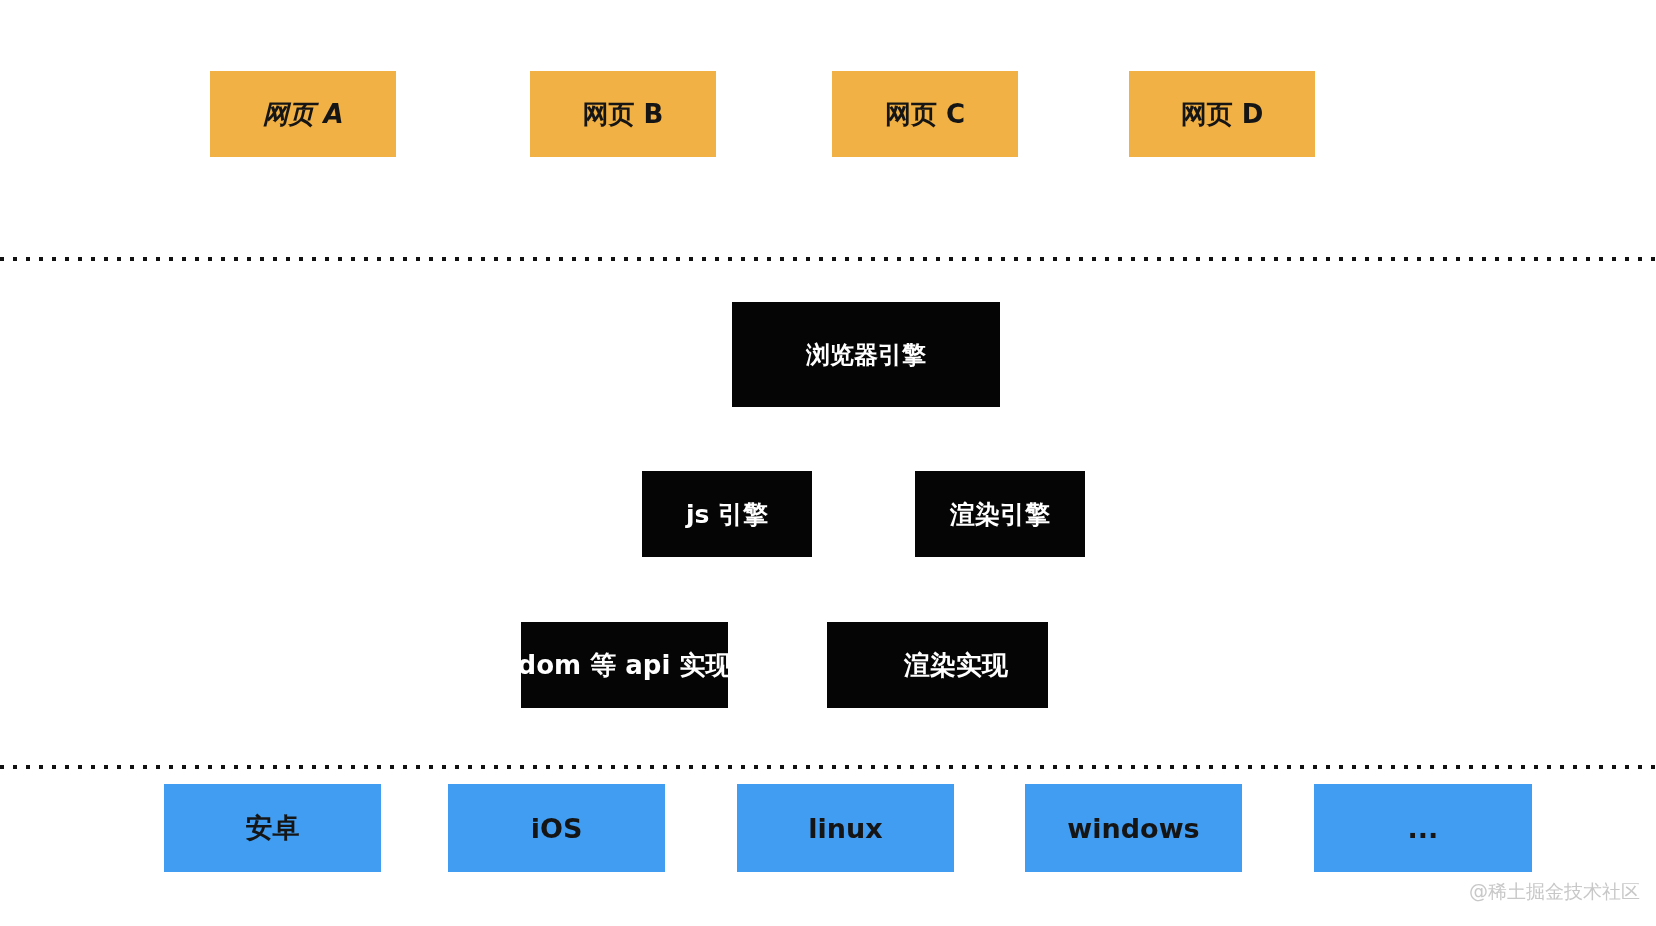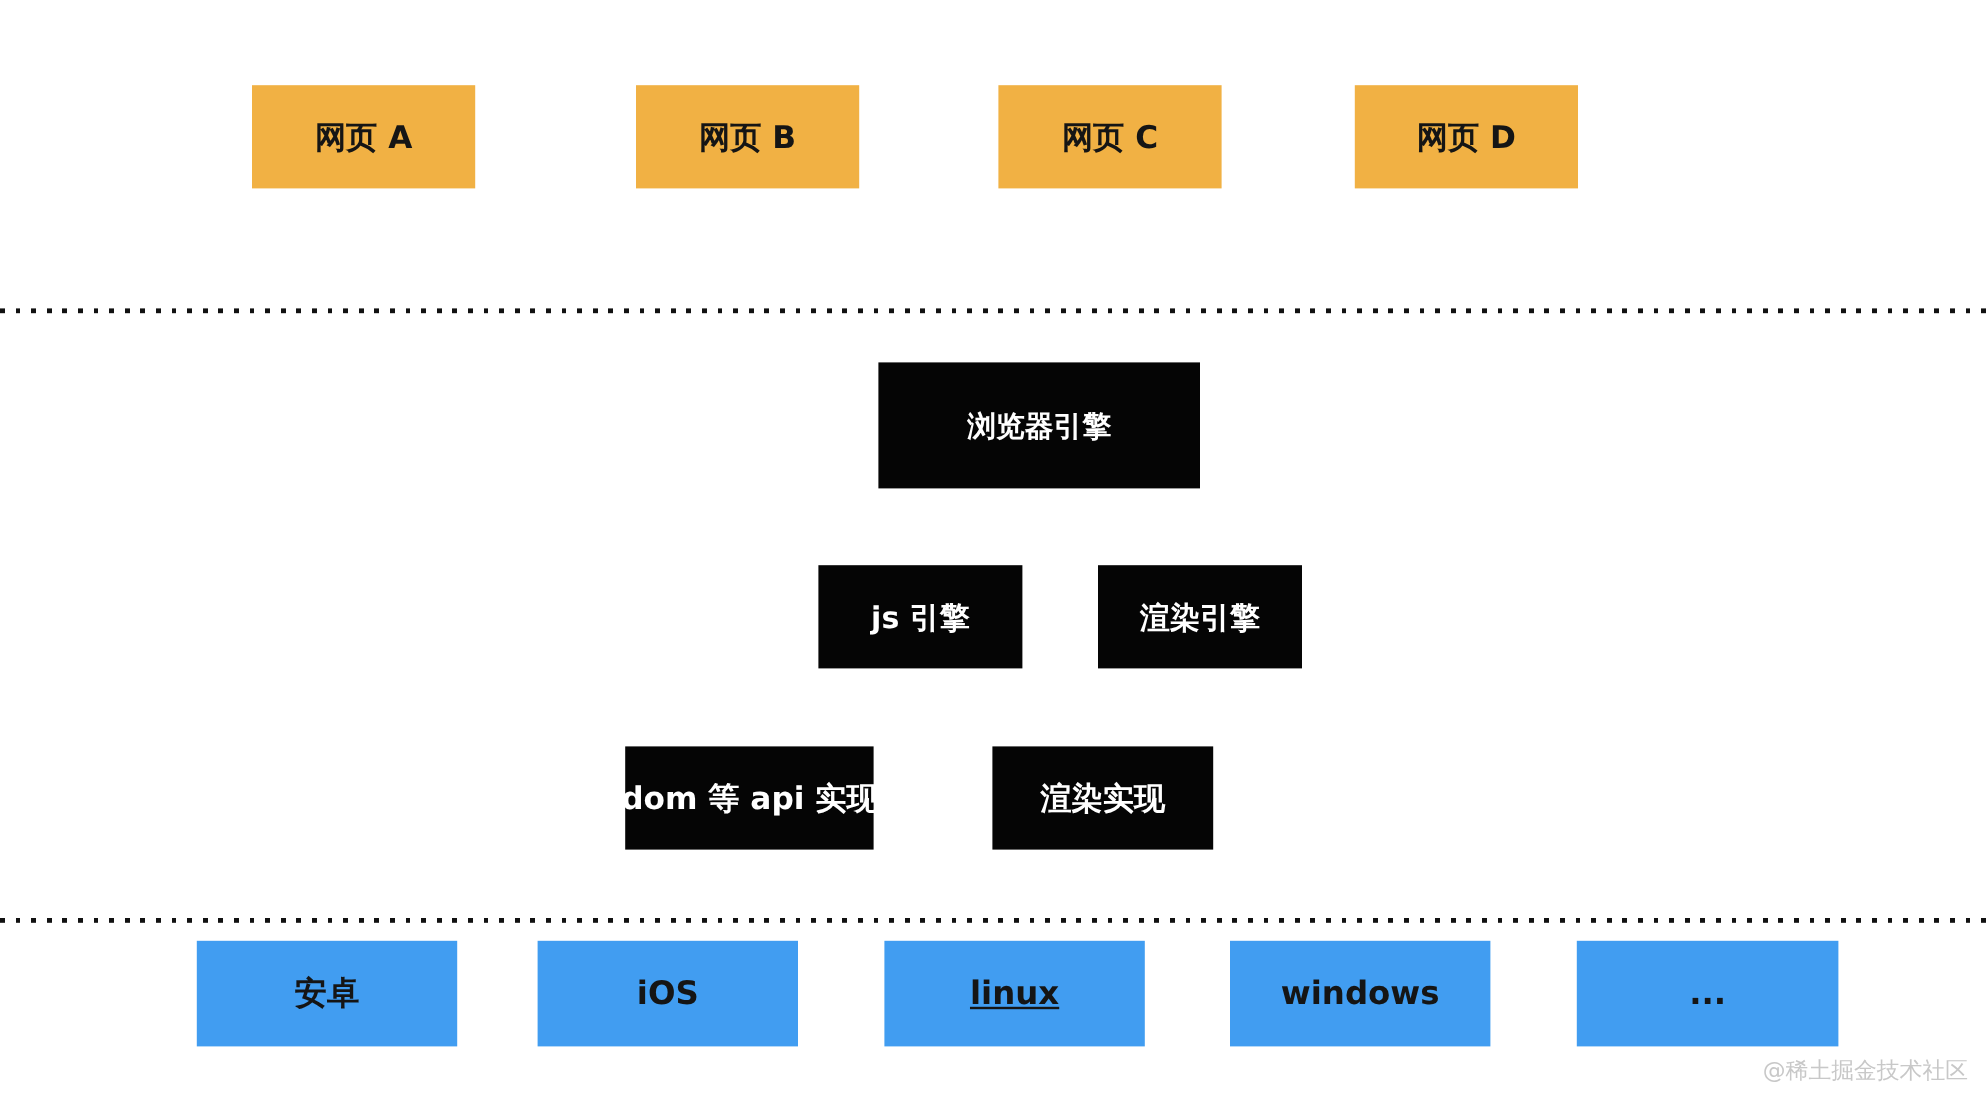--- a/index.html
+++ b/index.html
@@ -19,34 +19,34 @@
     font-family:"DejaVu Sans","Liberation Sans",sans-serif;
   }
   .box{
     position:absolute;display:flex;align-items:center;justify-content:center;
     font-weight:bold;white-space:nowrap;
   }
   .web-box{
     background:var(--web-box);color:var(--box-text-dark);
     top:71px;height:86px;width:186px;font-size:26px;
   }
-  .web-a{left:210px;} .web-b{left:530px;} .web-c{left:832px;text-align:center;} .web-d{left:1129px;text-align:center;}
+  .web-a{left:210px;font-style:italic;} .web-b{left:530px;} .web-c{left:832px;text-align:center;} .web-d{left:1129px;text-align:center;}
   .engine-box{
     background:var(--engine-box);color:var(--box-text-light);
   }
   .browser-engine{left:732px;top:302px;width:268px;height:105px;font-size:24px;}
-  .js-engine{left:642px;top:471px;width:170px;height:86px;font-size:25px;margin-left:40px;}
+  .js-engine{left:642px;top:471px;width:170px;height:86px;font-size:25px;}
   .render-engine{left:915px;top:471px;width:170px;height:86px;font-size:25px;text-align:center;}
   .dom-impl{left:521px;top:622px;width:207px;height:86px;font-size:26px;}
-  .render-impl{left:827px;top:622px;width:184px;height:86px;font-size:26px;}
+  .render-impl{left:827px;top:622px;width:184px;height:86px;font-size:26px;padding-left:37px;}
   .os-box{
     background:var(--os-box);color:var(--box-text-dark);
     top:784px;height:88px;width:217px;font-size:27px;
   }
-  .os-android{left:164px;text-align:center;} .os-ios{left:448px;text-align:center;} .os-linux{left:737px;text-decoration:underline;}
+  .os-android{left:164px;text-align:center;} .os-ios{left:448px;text-align:center;} .os-linux{left:737px;}
   .os-windows{left:1025px;} .os-more{left:1314px;width:218px;}
   .dotted-divider{
     position:absolute;left:0;width:1656px;height:4px;
     background:repeating-linear-gradient(to right,var(--divider) 0 4px,transparent 4px 13px);
   }
   .divider-top{top:257px;}
   .divider-bottom{top:765px;}
   .watermark{
     position:absolute;right:16px;top:879px;
     font-size:19px;color:var(--watermark);font-weight:normal;

